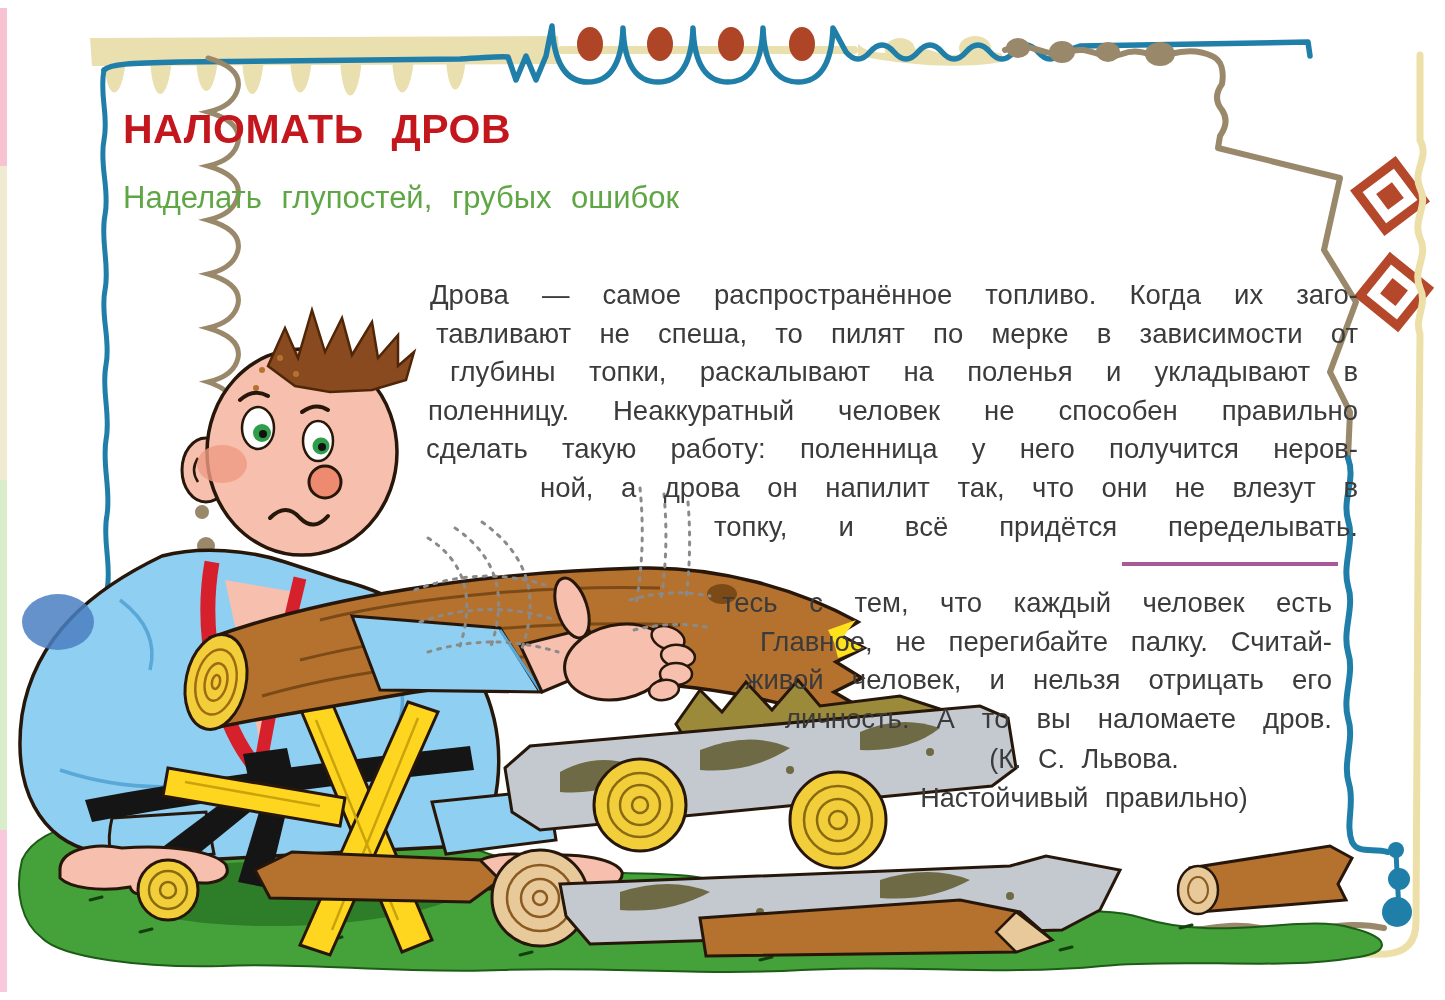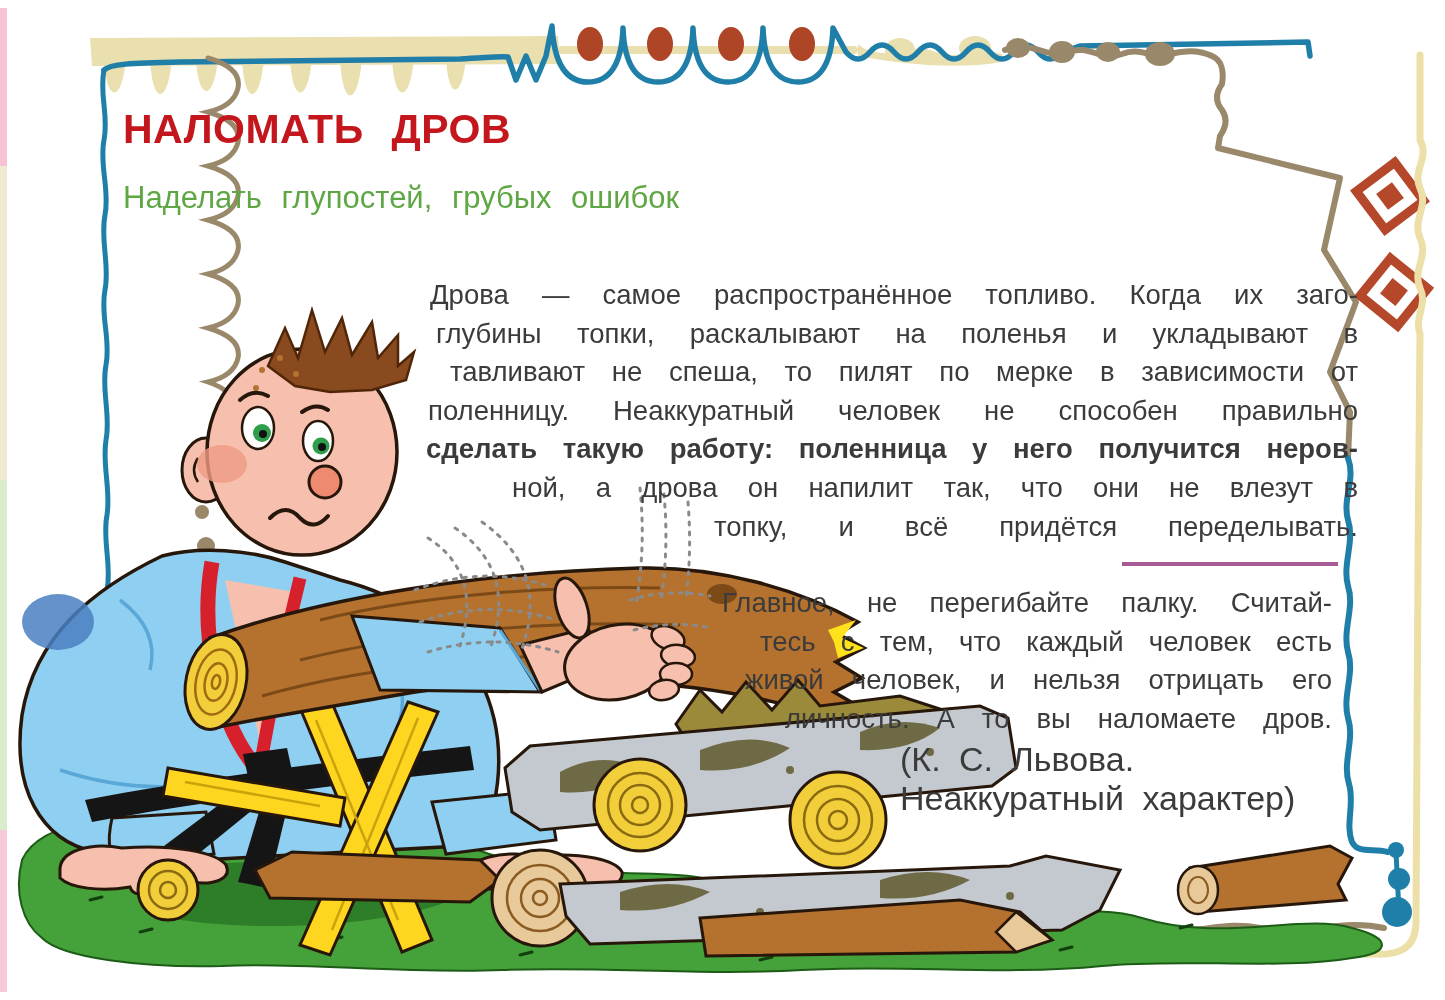--- a/index.html
+++ b/index.html
@@ -12,31 +12,31 @@
   .title{left:123px;top:106px;font-size:41px;font-weight:700;color:#c4161d;
          letter-spacing:.5px;word-spacing:16px;}
   .subtitle{left:123px;top:180px;font-size:31px;color:#5fa744;word-spacing:11px;text-align:right;}
   .para{font-size:27.5px;line-height:38.6px;}
   .para .line{text-align:justify;text-align-last:justify;white-space:nowrap;}
   .para1{left:420px;top:276px;width:938px;}
   .para1 .line:nth-child(1){margin-left:10px;}
   .para1 .line:nth-child(2){margin-left:16px;}
   .para1 .line:nth-child(3){margin-left:30px;}
   .para1 .line:nth-child(4){margin-left:8px;}
-  .para1 .line:nth-child(5){margin-left:6px;font-weight:bold;}
-  .para1 .line:nth-child(6){margin-left:92px;}
+  .para1 .line:nth-child(5){margin-left:6px;}
+  .para1 .line:nth-child(6){margin-left:120px;}
   .para1 .line:nth-child(7){margin-left:294px;}
   .divider{position:absolute;left:1122px;top:562px;width:216px;height:4px;
            background:#a85a96;z-index:3;}
   .para2{left:722px;top:584px;width:610px;}
   .para2 .line:nth-child(2){margin-left:38px;}
   .para2 .line:nth-child(3){margin-left:23px;}
   .para2 .line:nth-child(4){margin-left:63px;}
-  .attr{left:900px;top:740px;width:424px;font-size:34px;line-height:38.6px;
-        text-align:left;word-spacing:9px;}
+  .attr{left:872px;top:740px;width:424px;font-size:27px;line-height:38.6px;
+        text-align:center;word-spacing:9px;}
 </style>
 </head>
 <body>
 
 <div class="page">
 
   <svg class="border-svg" width="1445" height="1000" viewBox="0 0 1445 1000" aria-hidden="true">
 
     <g>
       <rect x="0" y="8" width="7" height="158" fill="#f7c3d3"></rect>
@@ -363,35 +363,35 @@
       <path d="M634,330 q40,-10 78,-2"></path>
     </g>
   </svg>
 
   <div class="textlayer title">НАЛОМАТЬ ДРОВ</div>
 
   <div class="textlayer subtitle">Наделать глупостей, грубых ошибок</div>
 
   <div class="textlayer para para1">
     <div class="line">Дрова — самое распространённое топливо. Когда их заго-</div>
+    <div class="line">тавливают не спеша, то пилят по мерке в зависимости от</div>
     <div class="line">глубины топки, раскалывают на поленья и укладывают в</div>
-    <div class="line">тавливают не спеша, то пилят по мерке в зависимости от</div>
     <div class="line">поленницу. Неаккуратный человек не способен правильно</div>
     <div class="line">сделать такую работу: поленница у него получится неров-</div>
     <div class="line">ной, а дрова он напилит так, что они не влезут в</div>
     <div class="line">топку, и всё придётся переделывать.</div>
   </div>
 
   <div class="divider"></div>
 
   <div class="textlayer para para2">
+    <div class="line">тесь с тем, что каждый человек есть</div>
     <div class="line">Главное, не перегибайте палку. Считай-</div>
-    <div class="line">тесь с тем, что каждый человек есть</div>
     <div class="line">живой человек, и нельзя отрицать его</div>
     <div class="line">личность. А то вы наломаете дров.</div>
   </div>
 
   <div class="textlayer attr">
     <div>(К. С. Львова.</div>
-    <div>Неаккуратный характер)</div>
+    <div>Настойчивый правильно)</div>
   </div>
 
 </div>
 
 </body></html>

